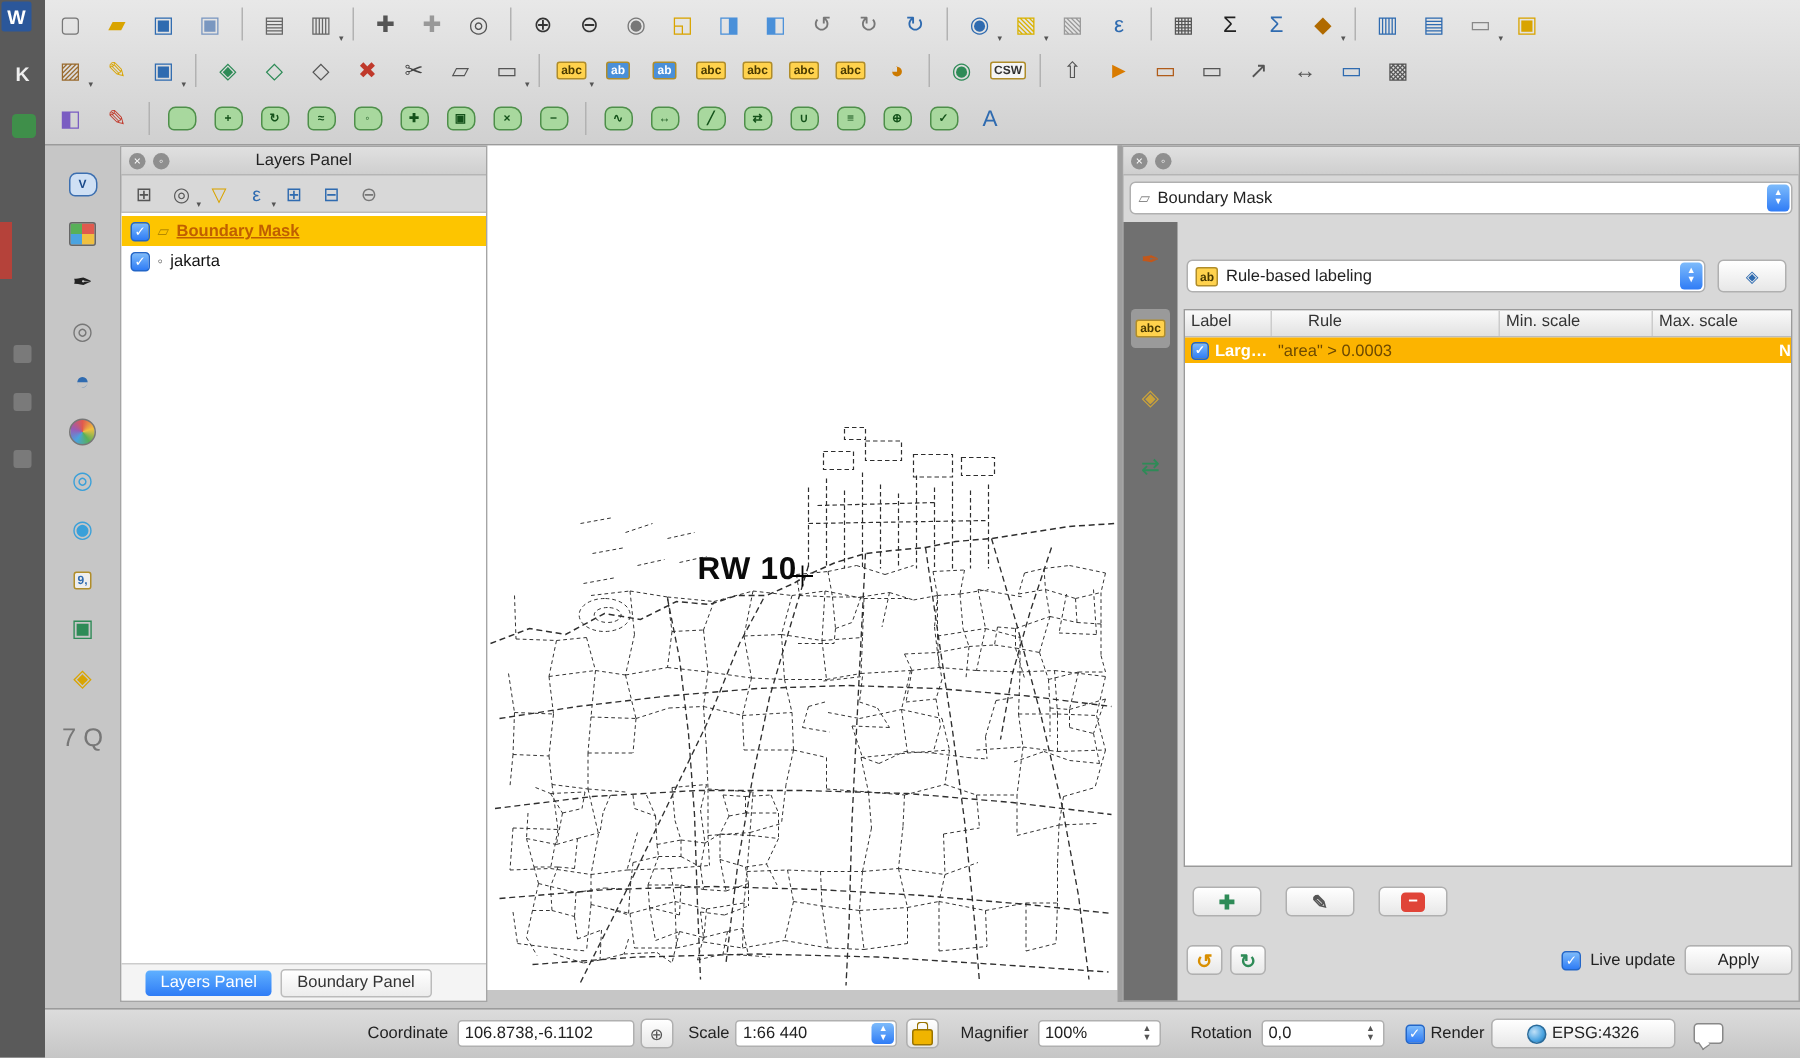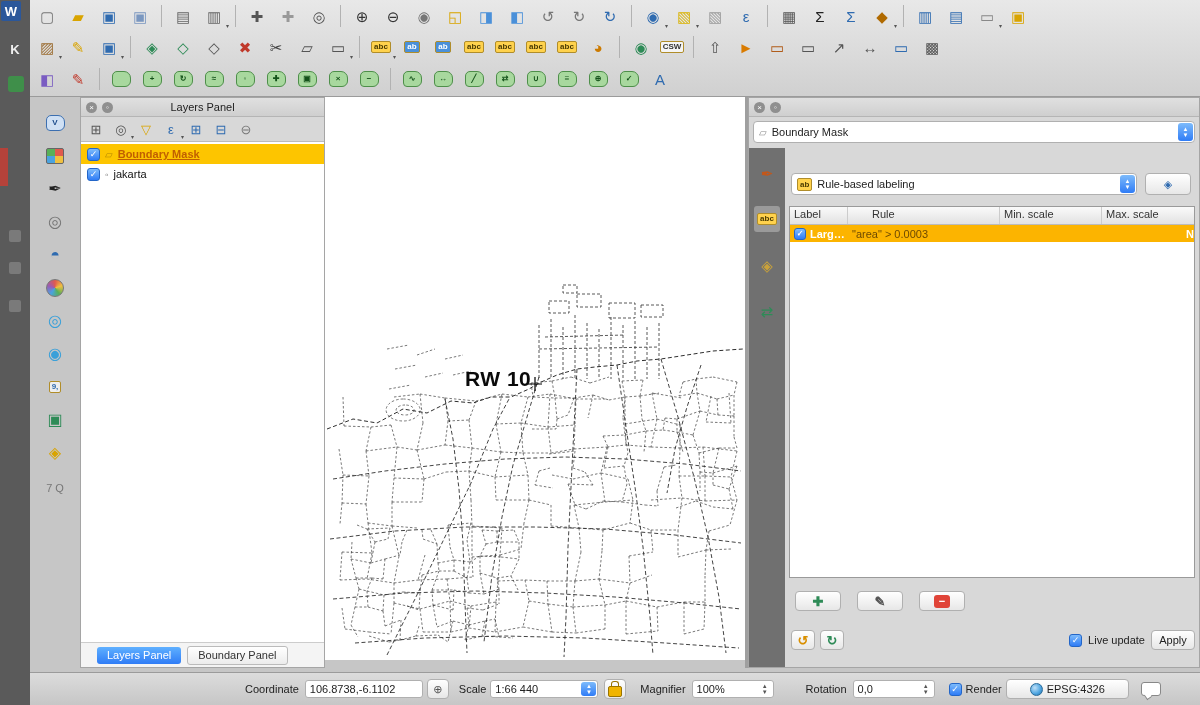--- a/index.html
+++ b/index.html
@@ -35,21 +35,21 @@
          background:conic-gradient(#e05a4e 0 25%,#f0c040 0 50%,#4aa3e0 0 75%,#58b058 0);}
   .wheel{width:16px;height:16px;border-radius:50%;border:1px solid #777;
          background:conic-gradient(#e05a4e,#f0c040,#58b058,#4aa3e0,#9a5bb5,#e05a4e);}
   .chip{background:#e04438;color:#fff;border-radius:3px;font-weight:bold;font-size:11px;
         padding:0 5px;line-height:13px;}
 
   
   #left-rail{position:absolute;left:30px;top:97px;width:50px;height:571px;display:flex;
              flex-direction:column;align-items:center;padding-top:14px;gap:9px;box-sizing:border-box;}
   #left-rail .tbi{width:24px;height:24px;font-size:16px;}
-  .rail-misc{color:#777;font-size:11px;margin-top:8px;}
+  .rail-misc{color:#777;font-size:17px;margin-top:8px;}
 
   
   .panel-header{height:18px;position:relative;display:flex;align-items:center;
                 background:linear-gradient(#e0e0e0,#cfcfcf);border-bottom:1px solid #b5b5b5;flex:0 0 auto;}
   .dot{width:11px;height:11px;border-radius:50%;background:#8f8f8f;color:#fff;font-size:8px;line-height:11px;
        display:flex;align-items:center;justify-content:center;margin-left:5px;flex:0 0 auto;}
   .panel-title{position:absolute;left:0;right:0;text-align:center;font-size:11px;color:#222;pointer-events:none;}
   .chk{width:13px;height:13px;border-radius:3px;background:linear-gradient(#7dbbfb,#2f7cf6);
        border:1px solid #2366c8;color:#fff;font-size:9px;display:flex;align-items:center;
        justify-content:center;box-sizing:border-box;flex:0 0 auto;}
@@ -115,21 +115,21 @@
   .td{padding:0 4px;font-size:11px;white-space:nowrap;overflow:hidden;box-sizing:border-box;
       flex:0 0 auto;display:flex;align-items:center;gap:4px;}
   .tr.selected .td.c-label,.tr.selected .td.c-text{color:#fff;font-weight:bold;}
   .tr.selected .td.c-rule{color:#6e4a00;}
   .tr .chk{width:12px;height:12px;font-size:8px;}
   #action-row{position:absolute;bottom:52px;left:8px;display:flex;gap:16px;}
   .rulebtn{width:46px;height:20px;font-size:13px;}
   #bottom-row{position:absolute;bottom:12px;left:4px;right:0;height:22px;display:flex;align-items:center;gap:6px;}
   .histbtn{width:24px;height:20px;font-size:13px;}
   #bottom-row .spacer{flex:1;}
-  #apply-btn{width:44px;height:20px;font-size:11px;}
+  #apply-btn{width:72px;height:20px;font-size:11px;}
 
   
   #statusbar{position:absolute;left:30px;top:672px;width:1170px;height:33px;
              background:linear-gradient(#dcdcdc,#c6c6c6);border-top:1px solid #9b9b9b;
              display:flex;align-items:center;box-sizing:border-box;font-size:11px;}
   .sblabel{white-space:nowrap;}
   .sbfield{height:18px;background:#fff;border:1px solid #b0b0b0;border-radius:3px;display:flex;
            align-items:center;padding:0 4px;box-sizing:border-box;position:relative;}
   .sbbtn{width:22px;height:20px;}
   .lock{position:relative;width:12px;height:9px;background:#f0b400;border:1px solid #9a7400;
@@ -515,21 +515,21 @@
       <span class="lock"></span>
     </span>
     <span class="sblabel" style="margin-left:14px">Magnifier</span>
     <div class="sbfield" style="margin-left:6px;width:82px">
       <span>100%</span>
       <span class="mini-stepper">
         <span>▲</span>
         <span>▼</span>
       </span>
     </div>
-    <span class="sblabel" style="margin-left:32px">Rotation</span>
+    <span class="sblabel" style="margin-left:20px">Rotation</span>
     <div class="sbfield" style="margin-left:6px;width:82px">
       <span>0,0</span>
       <span class="mini-stepper">
         <span>▲</span>
         <span>▼</span>
       </span>
     </div>
     <span class="chk" style="margin-left:14px">✓</span>
     <span class="sblabel" style="margin-left:4px">Render</span>
     <span class="macbtn" style="margin-left:4px;height:20px;padding:0 23px">

